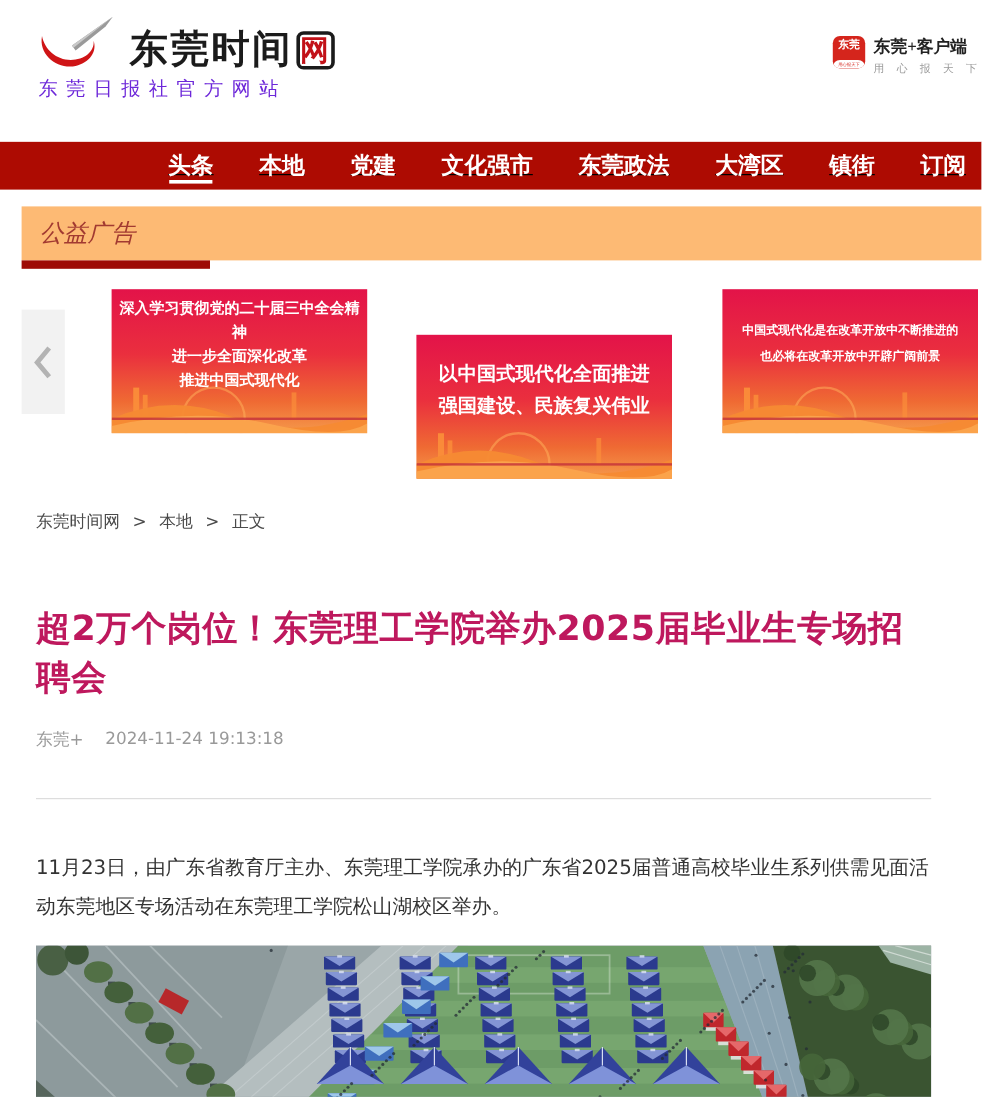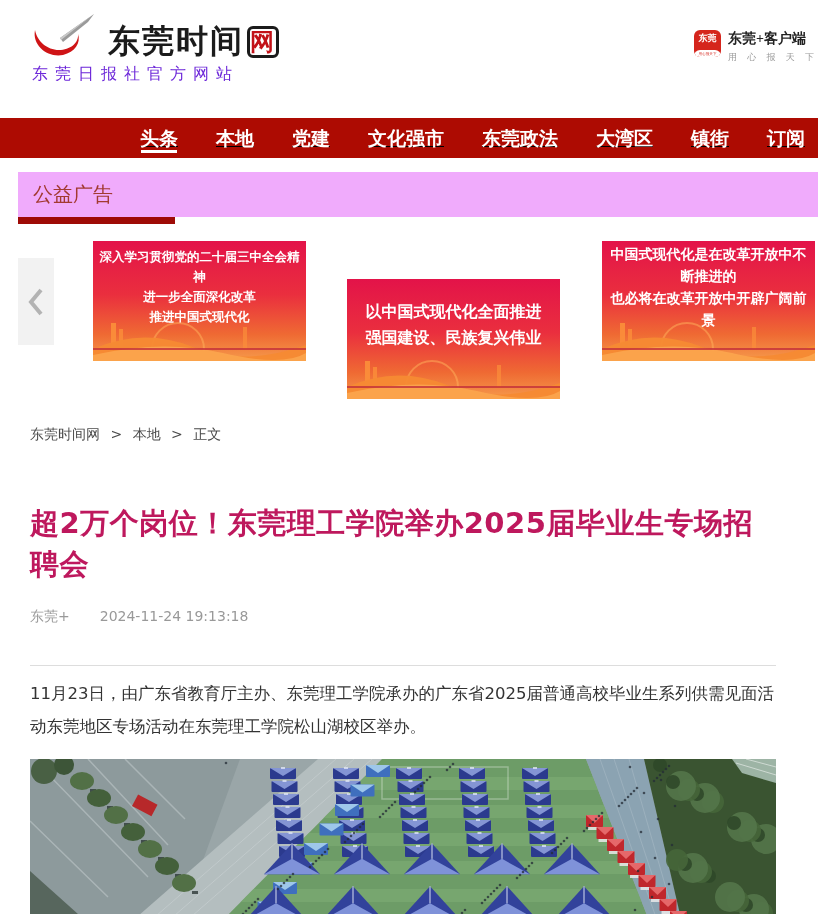--- a/index.html
+++ b/index.html
@@ -24,49 +24,49 @@
   .app-name { font-size:14px; font-weight:700; color:#222; white-space:nowrap; }
   .app-slogan { font-size:9px; color:#9a9a9a; letter-spacing:4px; margin-top:3px; white-space:nowrap; }
 
   
   .nav { height:40px; background:#ad0b02; display:flex; align-items:stretch; padding-left:140px;
     gap:38px; overflow:hidden; white-space:nowrap;text-decoration:underline; }
   .nav-item { position:relative; color:#fff; font-size:19px; font-weight:600; line-height:40px; cursor:pointer; flex:none; }
   .nav-item.active::after { content:""; position:absolute; left:1px; right:1px; bottom:5px; height:3px; background:#fff; }
 
   
-  .ad-head { margin-left:18px; margin-top:14px; height:45px; background:#f0abfc;
-    display:flex; align-items:center; padding-left:15px; position:relative; }
+  .ad-head { margin-left:18px; margin-top:14px; height:45px; background:#fdba74;
+    display:flex; align-items:center; padding-left:15px; position:relative;font-style:italic; }
   .ad-title { color:#a23a31; font-size:20px; }
   .ad-bar { position:absolute; left:0; bottom:-7px; width:157px; height:7px; background:#9e0b06; }
 
   .carousel { position:relative; height:169px; margin-top:0; }
   .car-arrow { position:absolute; left:18px; top:41px; width:36px; height:87px; background:#f2f2f2;
     border:none; display:flex; align-items:center; justify-content:center; cursor:pointer; padding:0; }
   .banner { position:absolute; top:24px; width:213px; height:120px; overflow:hidden; cursor:pointer;
     background:linear-gradient(180deg,#e31349 0%,#ea2f3e 45%,#ef6a33 78%,#f59a4b 100%); }
   .banner.b1 { left:93px; } .banner.b2 { left:347px;margin-top:38px; } .banner.b3 { left:602px; }
   .banner .txt { position:absolute; left:6px; right:6px; top:0; height:92px; display:flex; flex-direction:column;
     justify-content:center; text-align:center; color:#fff; font-weight:700; z-index:2; }
   .banner.b1 .txt { font-size:12.5px; line-height:20px; }
   .banner.b2 .txt { font-size:16px; line-height:26px; }
-  .banner.b3 .txt { font-size:14px; line-height:22px; }
+  .banner.b3 .txt { font-size:10px; line-height:22px; }
   .banner svg.sky { position:absolute; bottom:0; left:0; z-index:1; }
 
   
   .breadcrumb { margin:40px 0 0 30px; font-size:14px; color:#4a4a4a; height:16px; }
   .breadcrumb .bc-link { cursor:pointer; }
   .breadcrumb .sep { margin:0 6px; color:#4a4a4a; }
 
   
   .article { margin-left:30px; width:746px; }
   .art-title { margin-top:61px; font-size:29px; font-weight:700; color:#be185d; line-height:41px; letter-spacing:0.5px; }
-  .byline { margin-top:23px; display:flex; gap:30px; font-size:14px; color:#999; }
+  .byline { margin-top:23px; display:flex; gap:18px; font-size:14px; color:#999; }
   .divider { margin-top:39px; border-top:1px solid #ddd; height:0; }
-  .art-body { margin-top:11px; font-size:16.5px; color:#333; line-height:33px; }
+  .art-body { margin-top:40px; font-size:16.5px; color:#333; line-height:33px; }
   .photo { margin-top:16px; width:746px; height:164px; overflow:hidden; background:#9aa6a8; }
 </style>
 </head>
 <body>
 
 <div class="header">
   <div class="logo">
     <svg class="logo-swoosh" viewBox="0 0 70 48">
       <polygon points="30,26 64,2 58,10 33,30" fill="#9a9a9a"></polygon>
       <polygon points="30,26 64,2 60,5 31,28" fill="#c9c9c9"></polygon>

